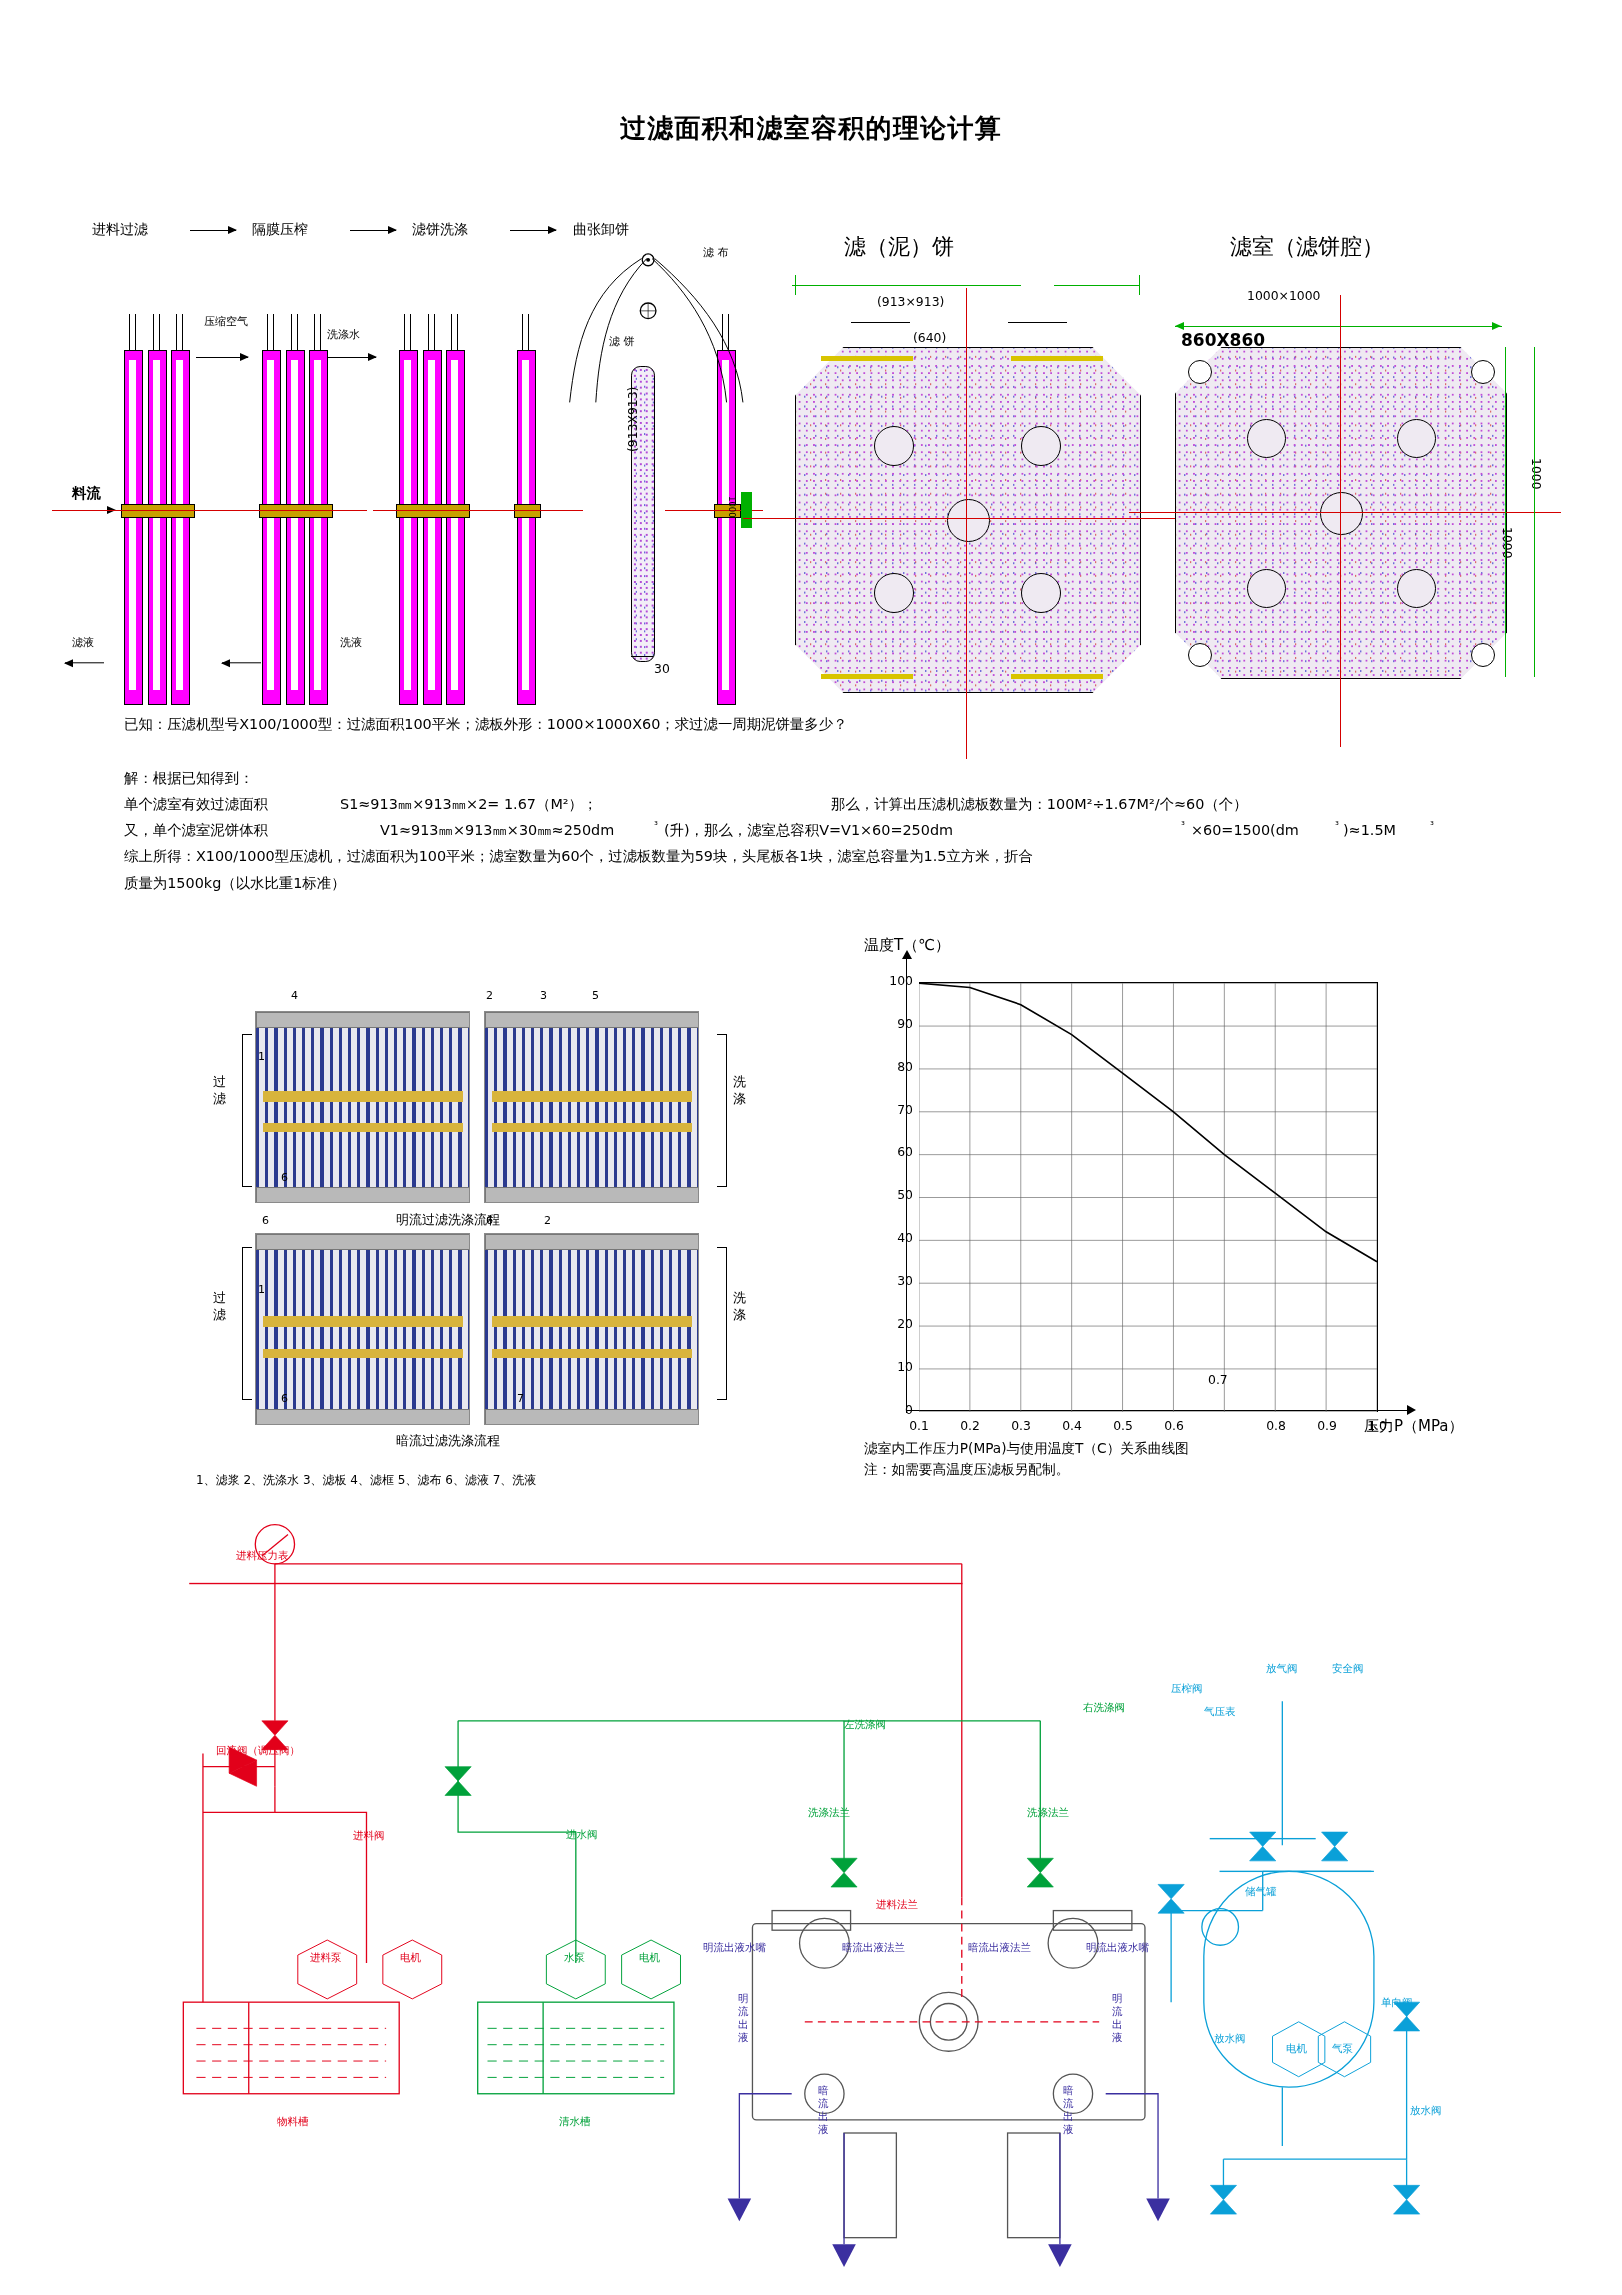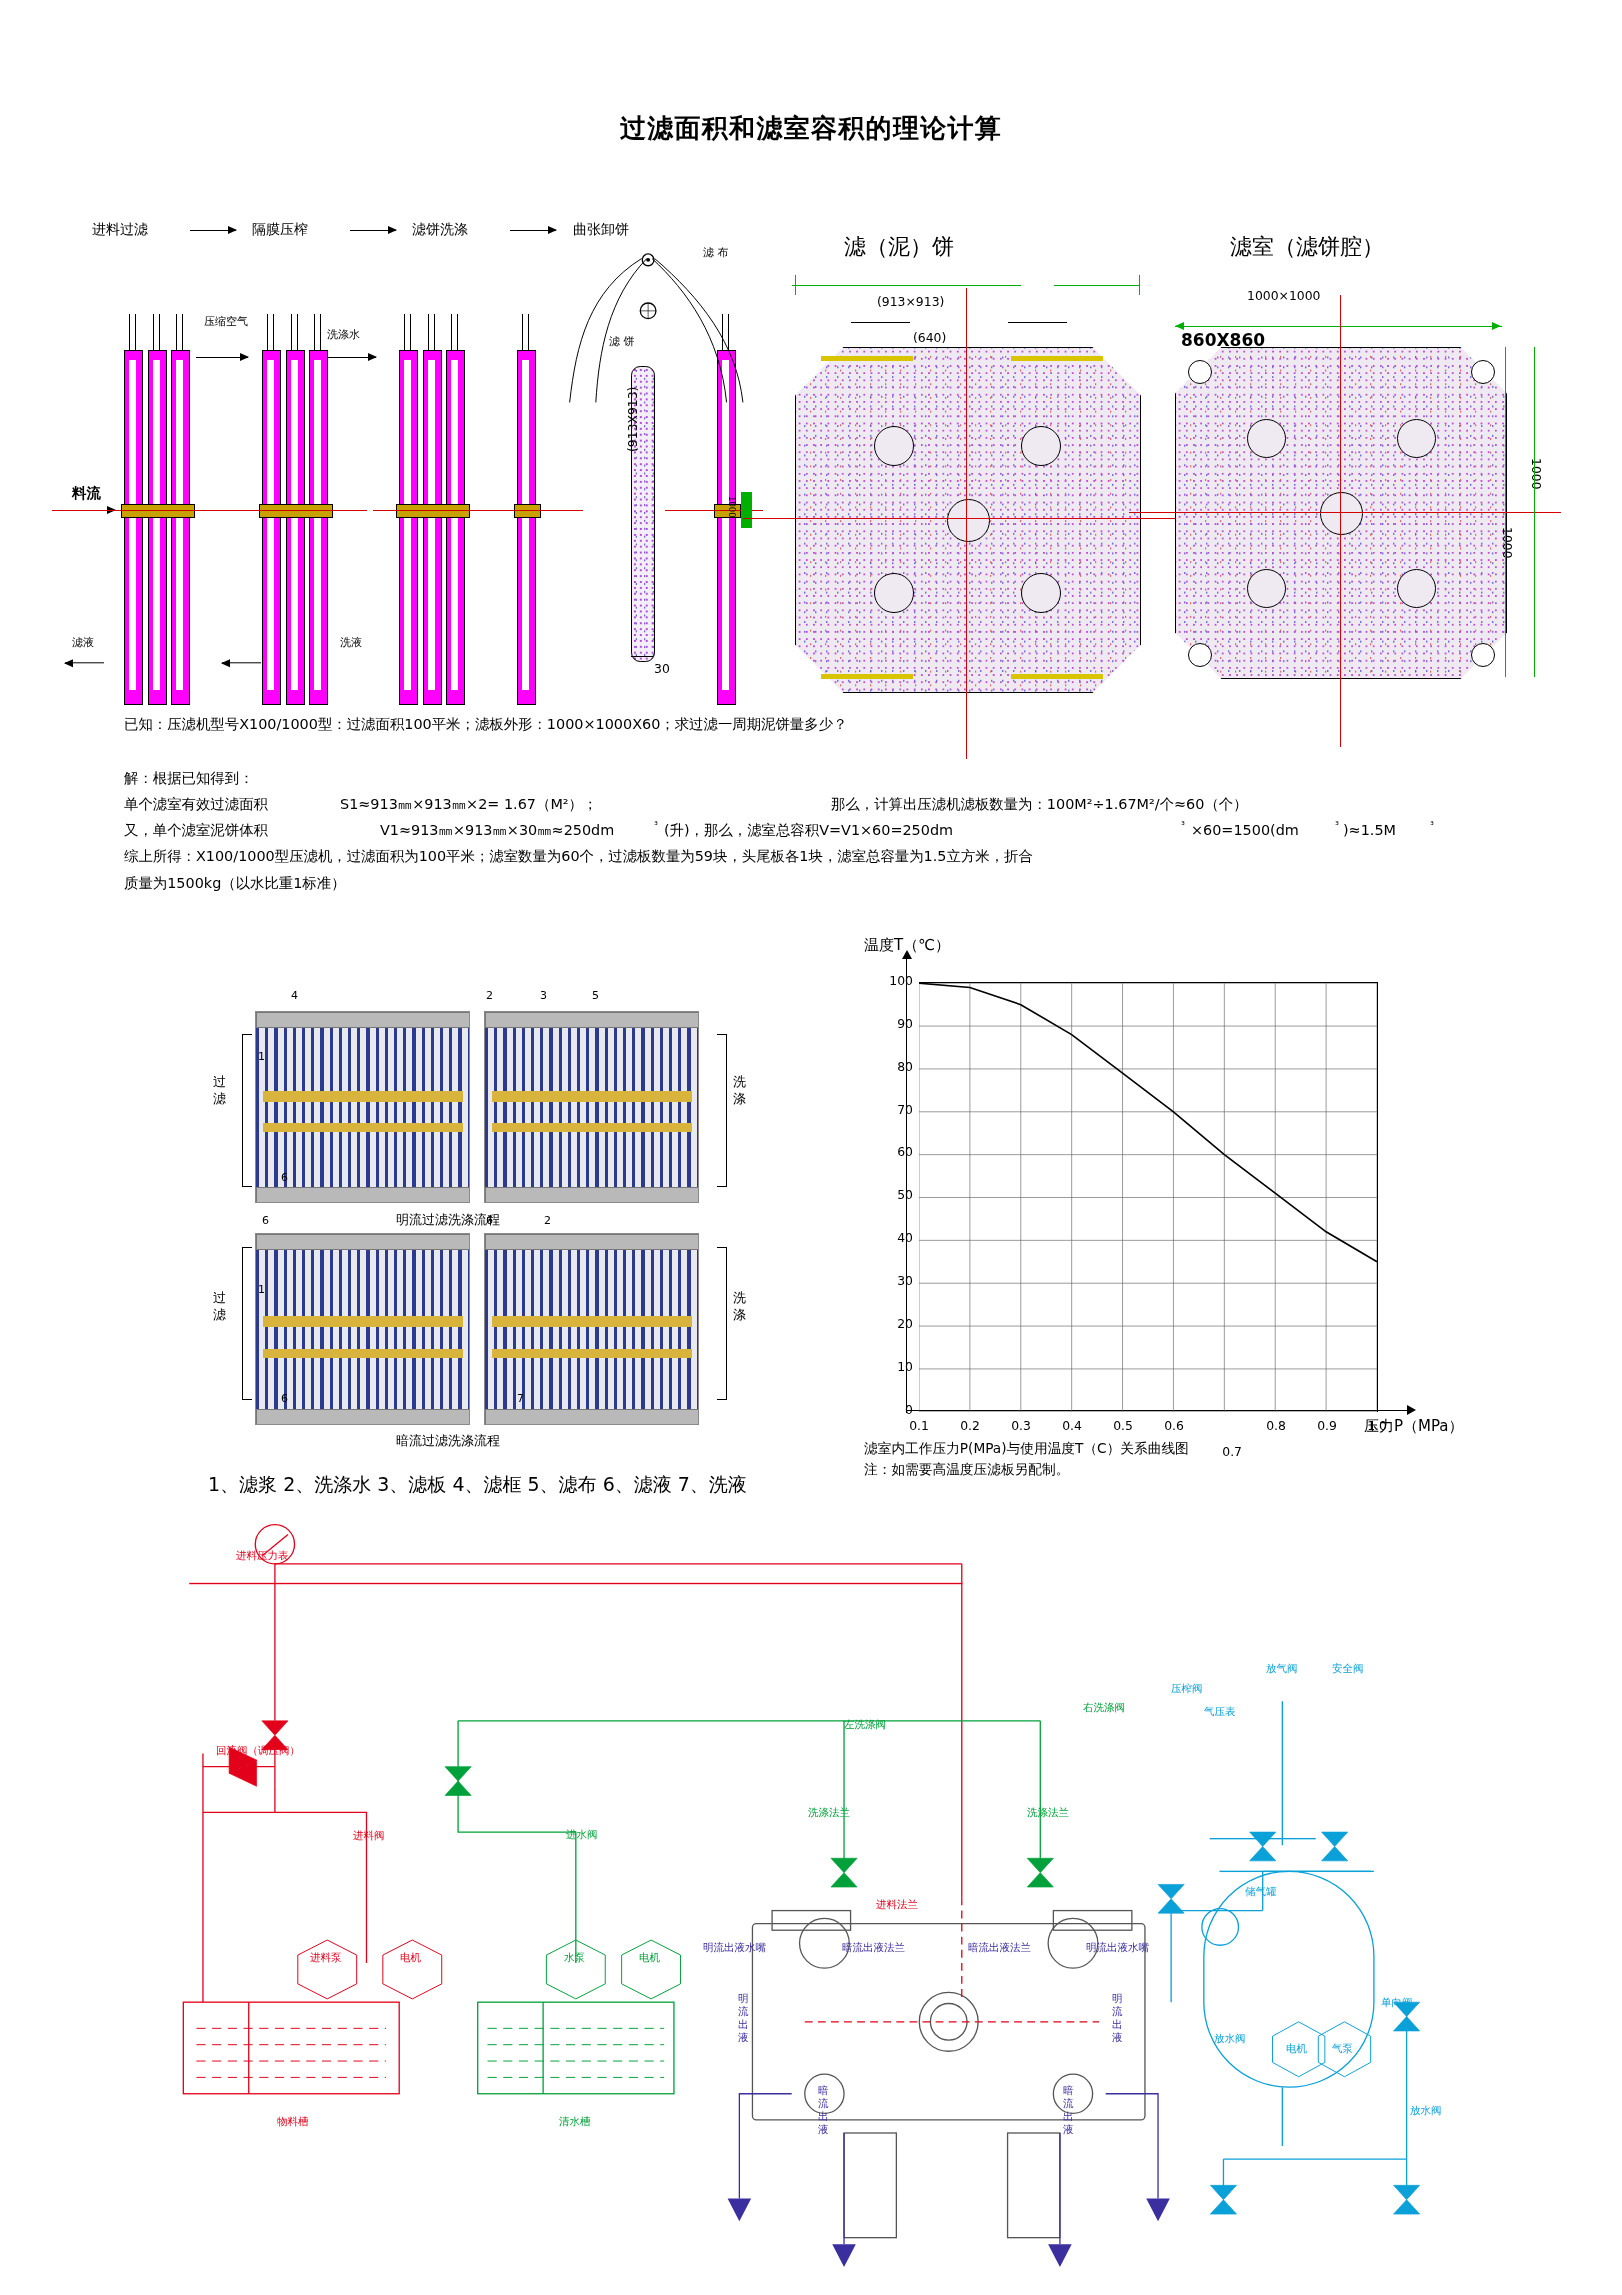--- a/index.html
+++ b/index.html
@@ -292,21 +292,21 @@
   <div class="fd-yellow abs" style="left:6.5px;top:82px;width:200px;height:10.5px;"></div>
   <div class="fd-yellow abs" style="left:6.5px;top:115px;width:200px;height:9.2px;"></div>
   <div class="fd-cap" style="left:0;top:0;width:213px;height:14.4px;"></div>
   <div class="fd-cap" style="left:0;top:175px;width:213px;height:14.4px;"></div>
 </div>
 <div class="abs fd-num" style="left:486px;top:1214px;">6</div>
 <div class="abs fd-num" style="left:544px;top:1214px;">2</div>
 <div class="abs fd-num" style="left:517px;top:1392px;">7</div>
 
 <div class="abs fd-caption" style="left:396px;top:1432px;">暗流过滤洗涤流程</div>
-<div class="abs" style="left:208px;top:1472px;font-size:19px;">1、滤浆  2、洗涤水  3、滤板  4、滤框  5、滤布  6、滤液  7、洗液</div>
+<div class="abs" style="left:196px;top:1472px;font-size:12px;">1、滤浆  2、洗涤水  3、滤板  4、滤框  5、滤布  6、滤液  7、洗液</div>
 
 <div class="abs" style="left:864px;top:936px;font-size:15px;text-align:right;">温度T（℃）</div>
 <div class="abs" style="left:906px;top:955px;width:1.3px;height:458px;background:#000;"></div>
 <div class="abs" style="left:902px;top:950px;width:0;height:0;border-left:5.2px solid transparent;border-right:5.2px solid transparent;border-bottom:9.2px solid #000;"></div>
 <div class="abs" style="left:906px;top:1410px;width:504px;height:1.3px;background:#000;"></div>
 <div class="abs" style="left:1407px;top:1405px;width:0;height:0;border-top:5.2px solid transparent;border-bottom:5.2px solid transparent;border-left:9.2px solid #000;"></div>
 <div class="abs" style="left:1364px;top:1417px;font-size:15px;">压力P（MPa）</div>
 
 <div class="chart-grid" id="chart-plot" style="left:919px;top:982px;width:458px;height:429px;border:0.7px solid #000;border-left:none;border-bottom:none;">
   <svg width="458" height="429" style="position:absolute;left:0;top:0;" viewBox="0 0 700 655">
@@ -349,21 +349,21 @@
     <div class="abs tick-lbl" style="left: 879px; top: 1016px; width: 34px;">90</div>
     <div class="abs tick-lbl" style="left: 879px; top: 973px; width: 34px;">100</div>
   </div>
 <div id="xtick-holder">
     <div class="abs tick-lbl" style="left: 902px; top: 1418px; width: 34px; text-align: center;">0.1</div>
     <div class="abs tick-lbl" style="left: 953px; top: 1418px; width: 34px; text-align: center;">0.2</div>
     <div class="abs tick-lbl" style="left: 1004px; top: 1418px; width: 34px; text-align: center;">0.3</div>
     <div class="abs tick-lbl" style="left: 1055px; top: 1418px; width: 34px; text-align: center;">0.4</div>
     <div class="abs tick-lbl" style="left: 1106px; top: 1418px; width: 34px; text-align: center;">0.5</div>
     <div class="abs tick-lbl" style="left: 1157px; top: 1418px; width: 34px; text-align: center;">0.6</div>
-    <div class="abs tick-lbl" style="left: 1208px; top: 1444px; width: 34px; text-align: right;">0.7</div>
+    <div class="abs tick-lbl" style="left: 1208px; top: 1372px; width: 34px; text-align: left;">0.7</div>
     <div class="abs tick-lbl" style="left: 1259px; top: 1418px; width: 34px; text-align: center;">0.8</div>
     <div class="abs tick-lbl" style="left: 1310px; top: 1418px; width: 34px; text-align: center;">0.9</div>
     <div class="abs tick-lbl" style="left: 1360px; top: 1418px; width: 34px; text-align: center;">1.0</div>
   </div>
 
 <div class="abs" style="left:864px;top:1440px;font-size:13.7px;">滤室内工作压力P(MPa)与使用温度T（C）关系曲线图</div>
 <div class="abs" style="left:864px;top:1461px;font-size:13.7px;">注：如需要高温度压滤板另配制。</div>
 
 <div class="abs" id="pid-area" style="left:0;top:1505px;width:1622px;height:785px;">
   <svg width="1622" height="785" style="position:absolute;left:0;top:0;" viewBox="0 0 2479 1200">

